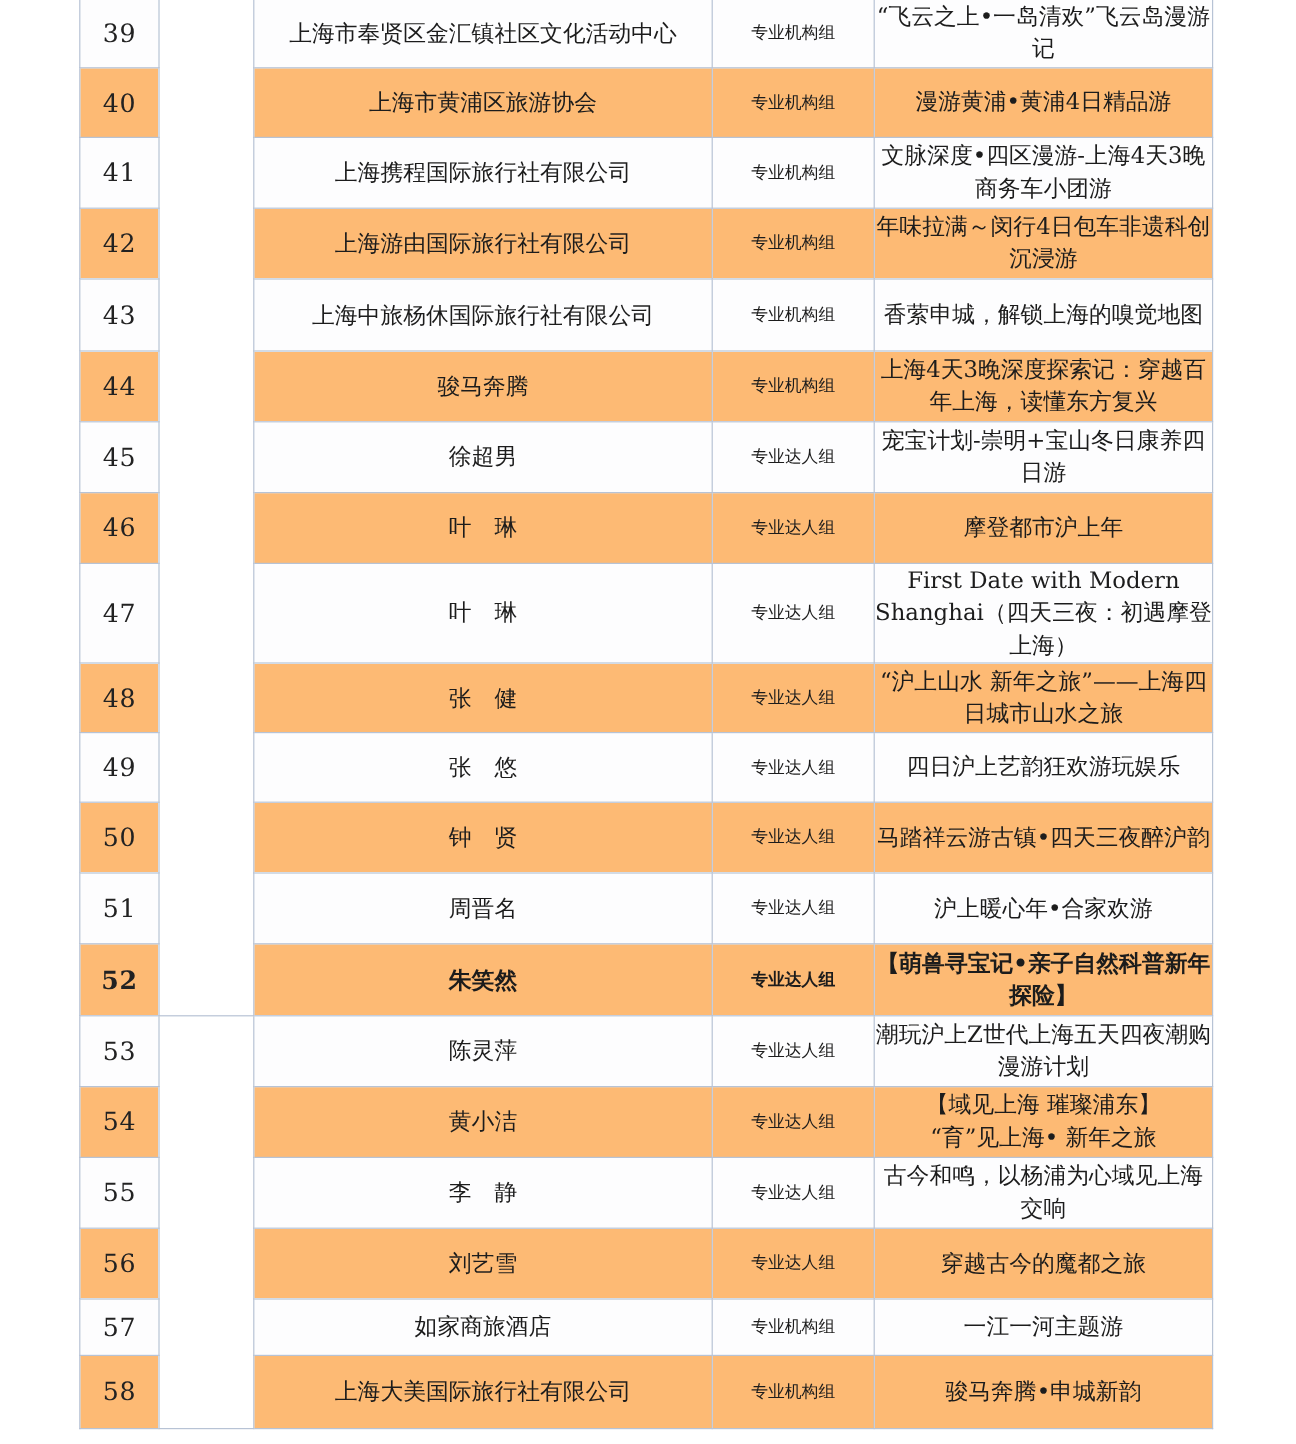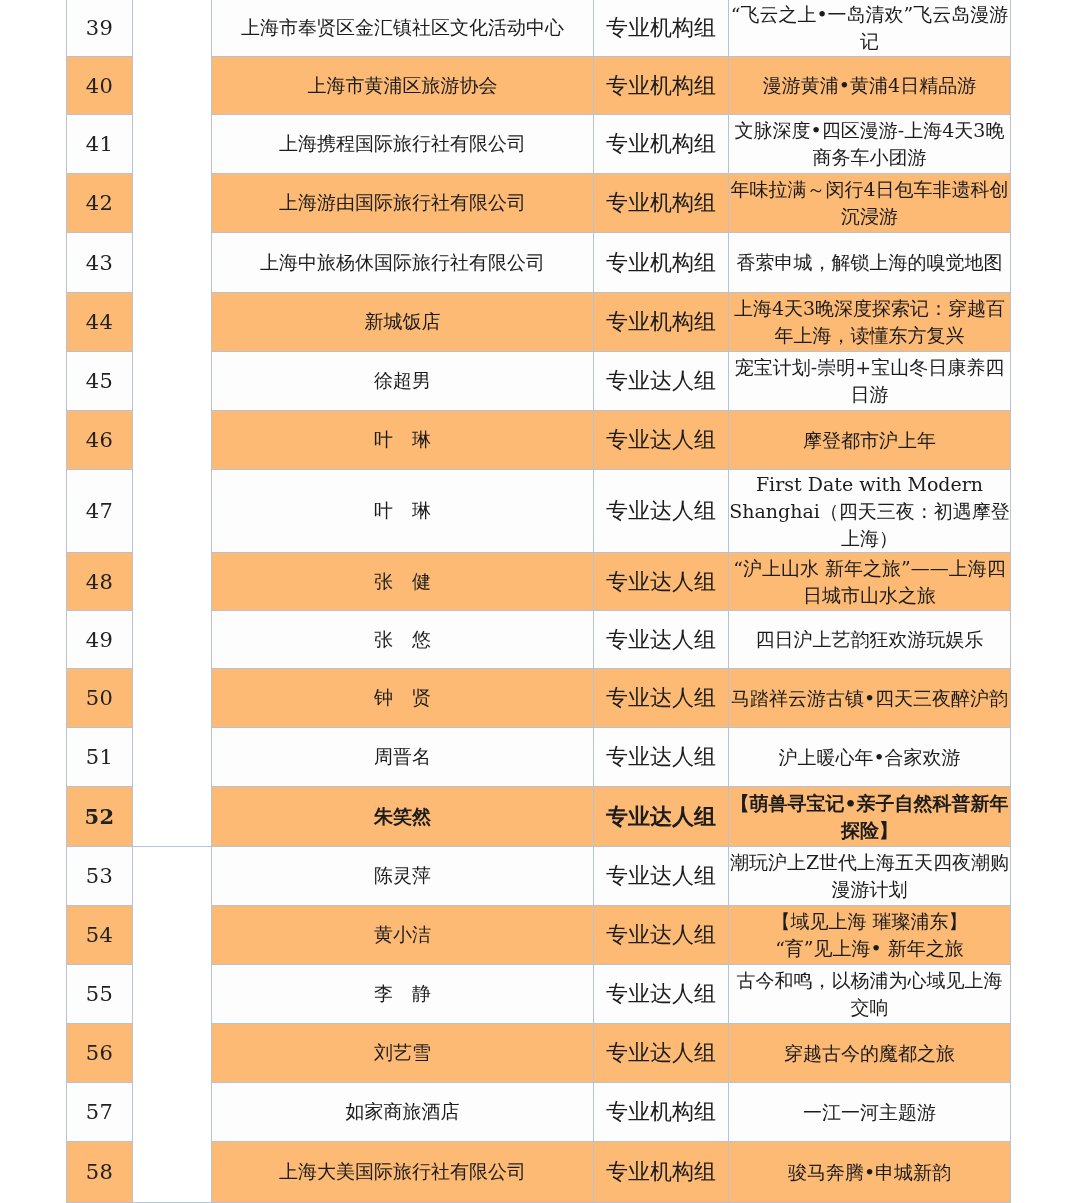--- a/index.html
+++ b/index.html
@@ -32,21 +32,21 @@
   td.cell-num{
     font-size:21px;
     color:#222;
     letter-spacing:0.5px;
   }
   td.cell-name{
     font-size:19px;
     padding:2px 6px;
   }
   td.cell-group{
-    font-size:22px;
+    font-size:14px;
   }
   td.cell-project{
     font-size:19px;
     line-height:27px;
     padding:2px 3px;
     white-space:pre-line;
   }
 </style>
 </head>
 <body>
@@ -87,21 +87,21 @@
           <td class="cell-project">年味拉满～闵行4日包车非遗科创沉浸游</td>
         </tr>
         <tr class="row-white" style="height: 60px;">
           <td class="cell-num">43</td>
           <td class="cell-name">上海中旅杨休国际旅行社有限公司</td>
           <td class="cell-group">专业机构组</td>
           <td class="cell-project">香萦申城，解锁上海的嗅觉地图</td>
         </tr>
         <tr class="row-blue" style="height: 59px;">
           <td class="cell-num">44</td>
-          <td class="cell-name">新城饭店</td>
+          <td class="cell-name">骏马奔腾</td>
           <td class="cell-group">专业机构组</td>
           <td class="cell-project">上海4天3晚深度探索记：穿越百年上海，读懂东方复兴</td>
         </tr>
         <tr class="row-white" style="height: 59px;">
           <td class="cell-num">45</td>
           <td class="cell-name">徐超男</td>
           <td class="cell-group">专业达人组</td>
           <td class="cell-project">宠宝计划-崇明+宝山冬日康养四日游</td>
         </tr>
         <tr class="row-blue" style="height: 59px;">
@@ -165,21 +165,21 @@
           <td class="cell-name">李　静</td>
           <td class="cell-group">专业达人组</td>
           <td class="cell-project">古今和鸣，以杨浦为心域见上海交响</td>
         </tr>
         <tr class="row-blue" style="height: 59px;">
           <td class="cell-num">56</td>
           <td class="cell-name">刘艺雪</td>
           <td class="cell-group">专业达人组</td>
           <td class="cell-project">穿越古今的魔都之旅</td>
         </tr>
-        <tr class="row-white" style="height: 59px;">
+        <tr class="row-white" style="height: 47px;">
           <td class="cell-num">57</td>
           <td class="cell-name">如家商旅酒店</td>
           <td class="cell-group">专业机构组</td>
           <td class="cell-project">一江一河主题游</td>
         </tr>
         <tr class="row-blue" style="height: 61px;">
           <td class="cell-num">58</td>
           <td class="cell-name">上海大美国际旅行社有限公司</td>
           <td class="cell-group">专业机构组</td>
           <td class="cell-project">骏马奔腾•申城新韵</td>

